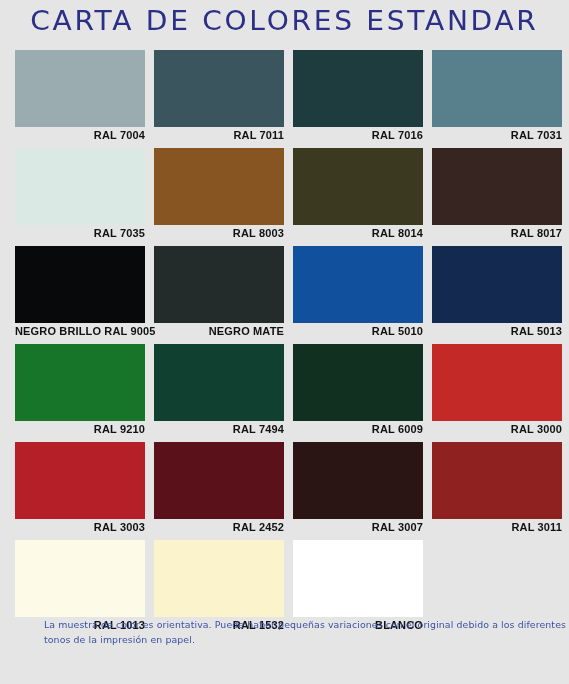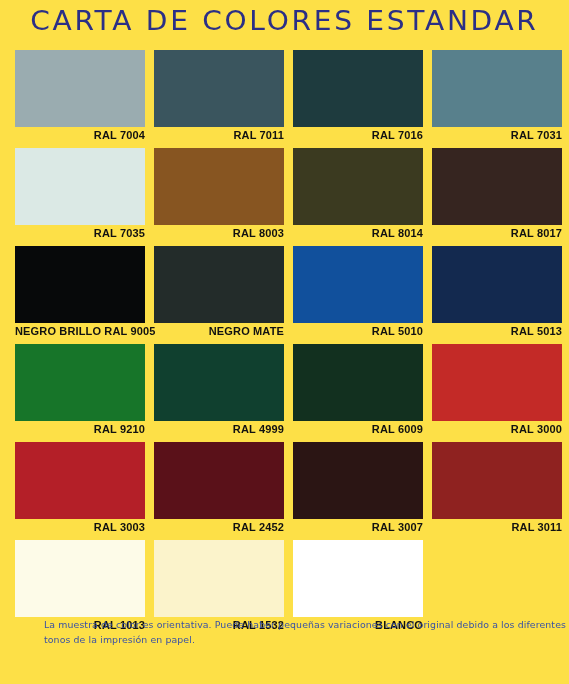--- a/index.html
+++ b/index.html
@@ -13,21 +13,21 @@
     height: 684px;
     overflow: hidden;
     font-family: "Liberation Sans", sans-serif;
     -webkit-font-smoothing: antialiased;
   }
 
   #sheet {
     position: relative;
     width: 569px;
     height: 684px;
-    background: #fde047;
+    background: #e5e5e5;
     box-sizing: border-box;
   }
 
   
   .title-bar {
     position: absolute;
     left: 0;
     top: 6px;
     width: 569px;
     text-align: center;
@@ -163,21 +163,21 @@
       </div>
     </div>
 
     <div class="row">
       <div class="cell">
         <span class="swatch" style="background: rgb(23, 117, 41);"></span>
         <span class="label">RAL 9210</span>
       </div>
       <div class="cell">
         <span class="swatch" style="background: rgb(16, 64, 47);"></span>
-        <span class="label">RAL 4999</span>
+        <span class="label">RAL 7494</span>
       </div>
       <div class="cell">
         <span class="swatch" style="background: rgb(18, 48, 31);"></span>
         <span class="label">RAL 6009</span>
       </div>
       <div class="cell">
         <span class="swatch" style="background: rgb(195, 42, 39);"></span>
         <span class="label">RAL 3000</span>
       </div>
     </div>

